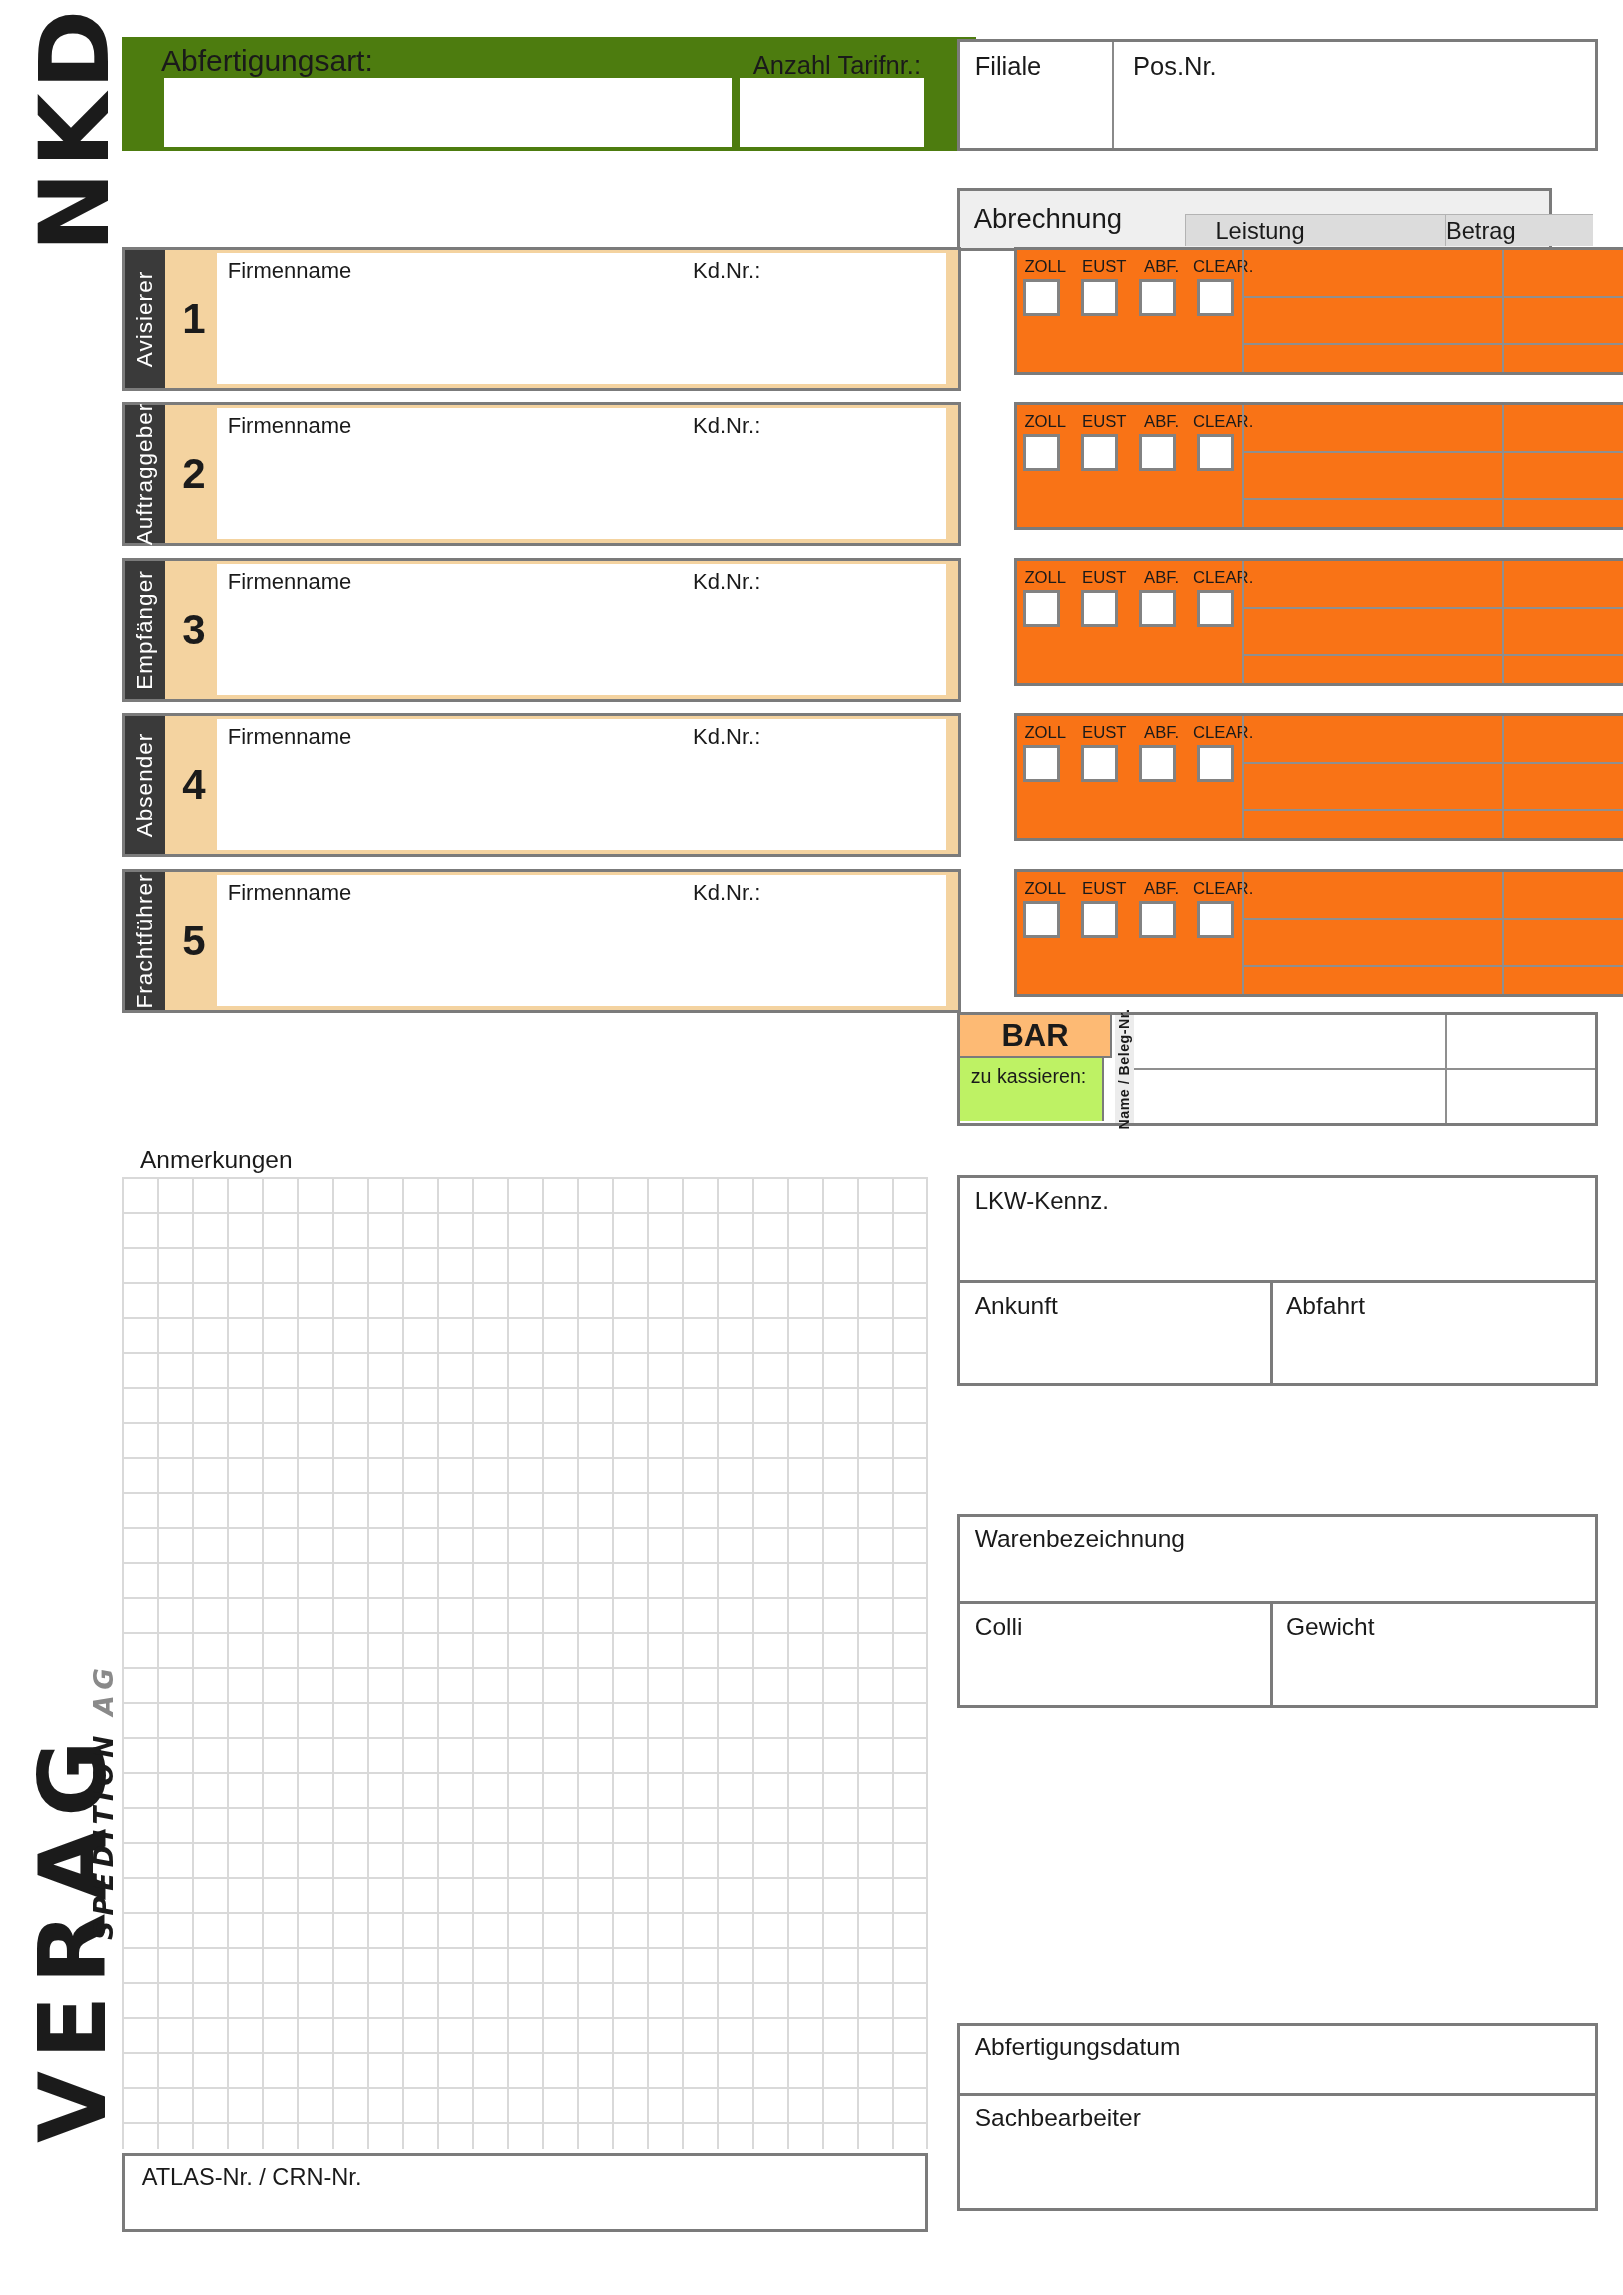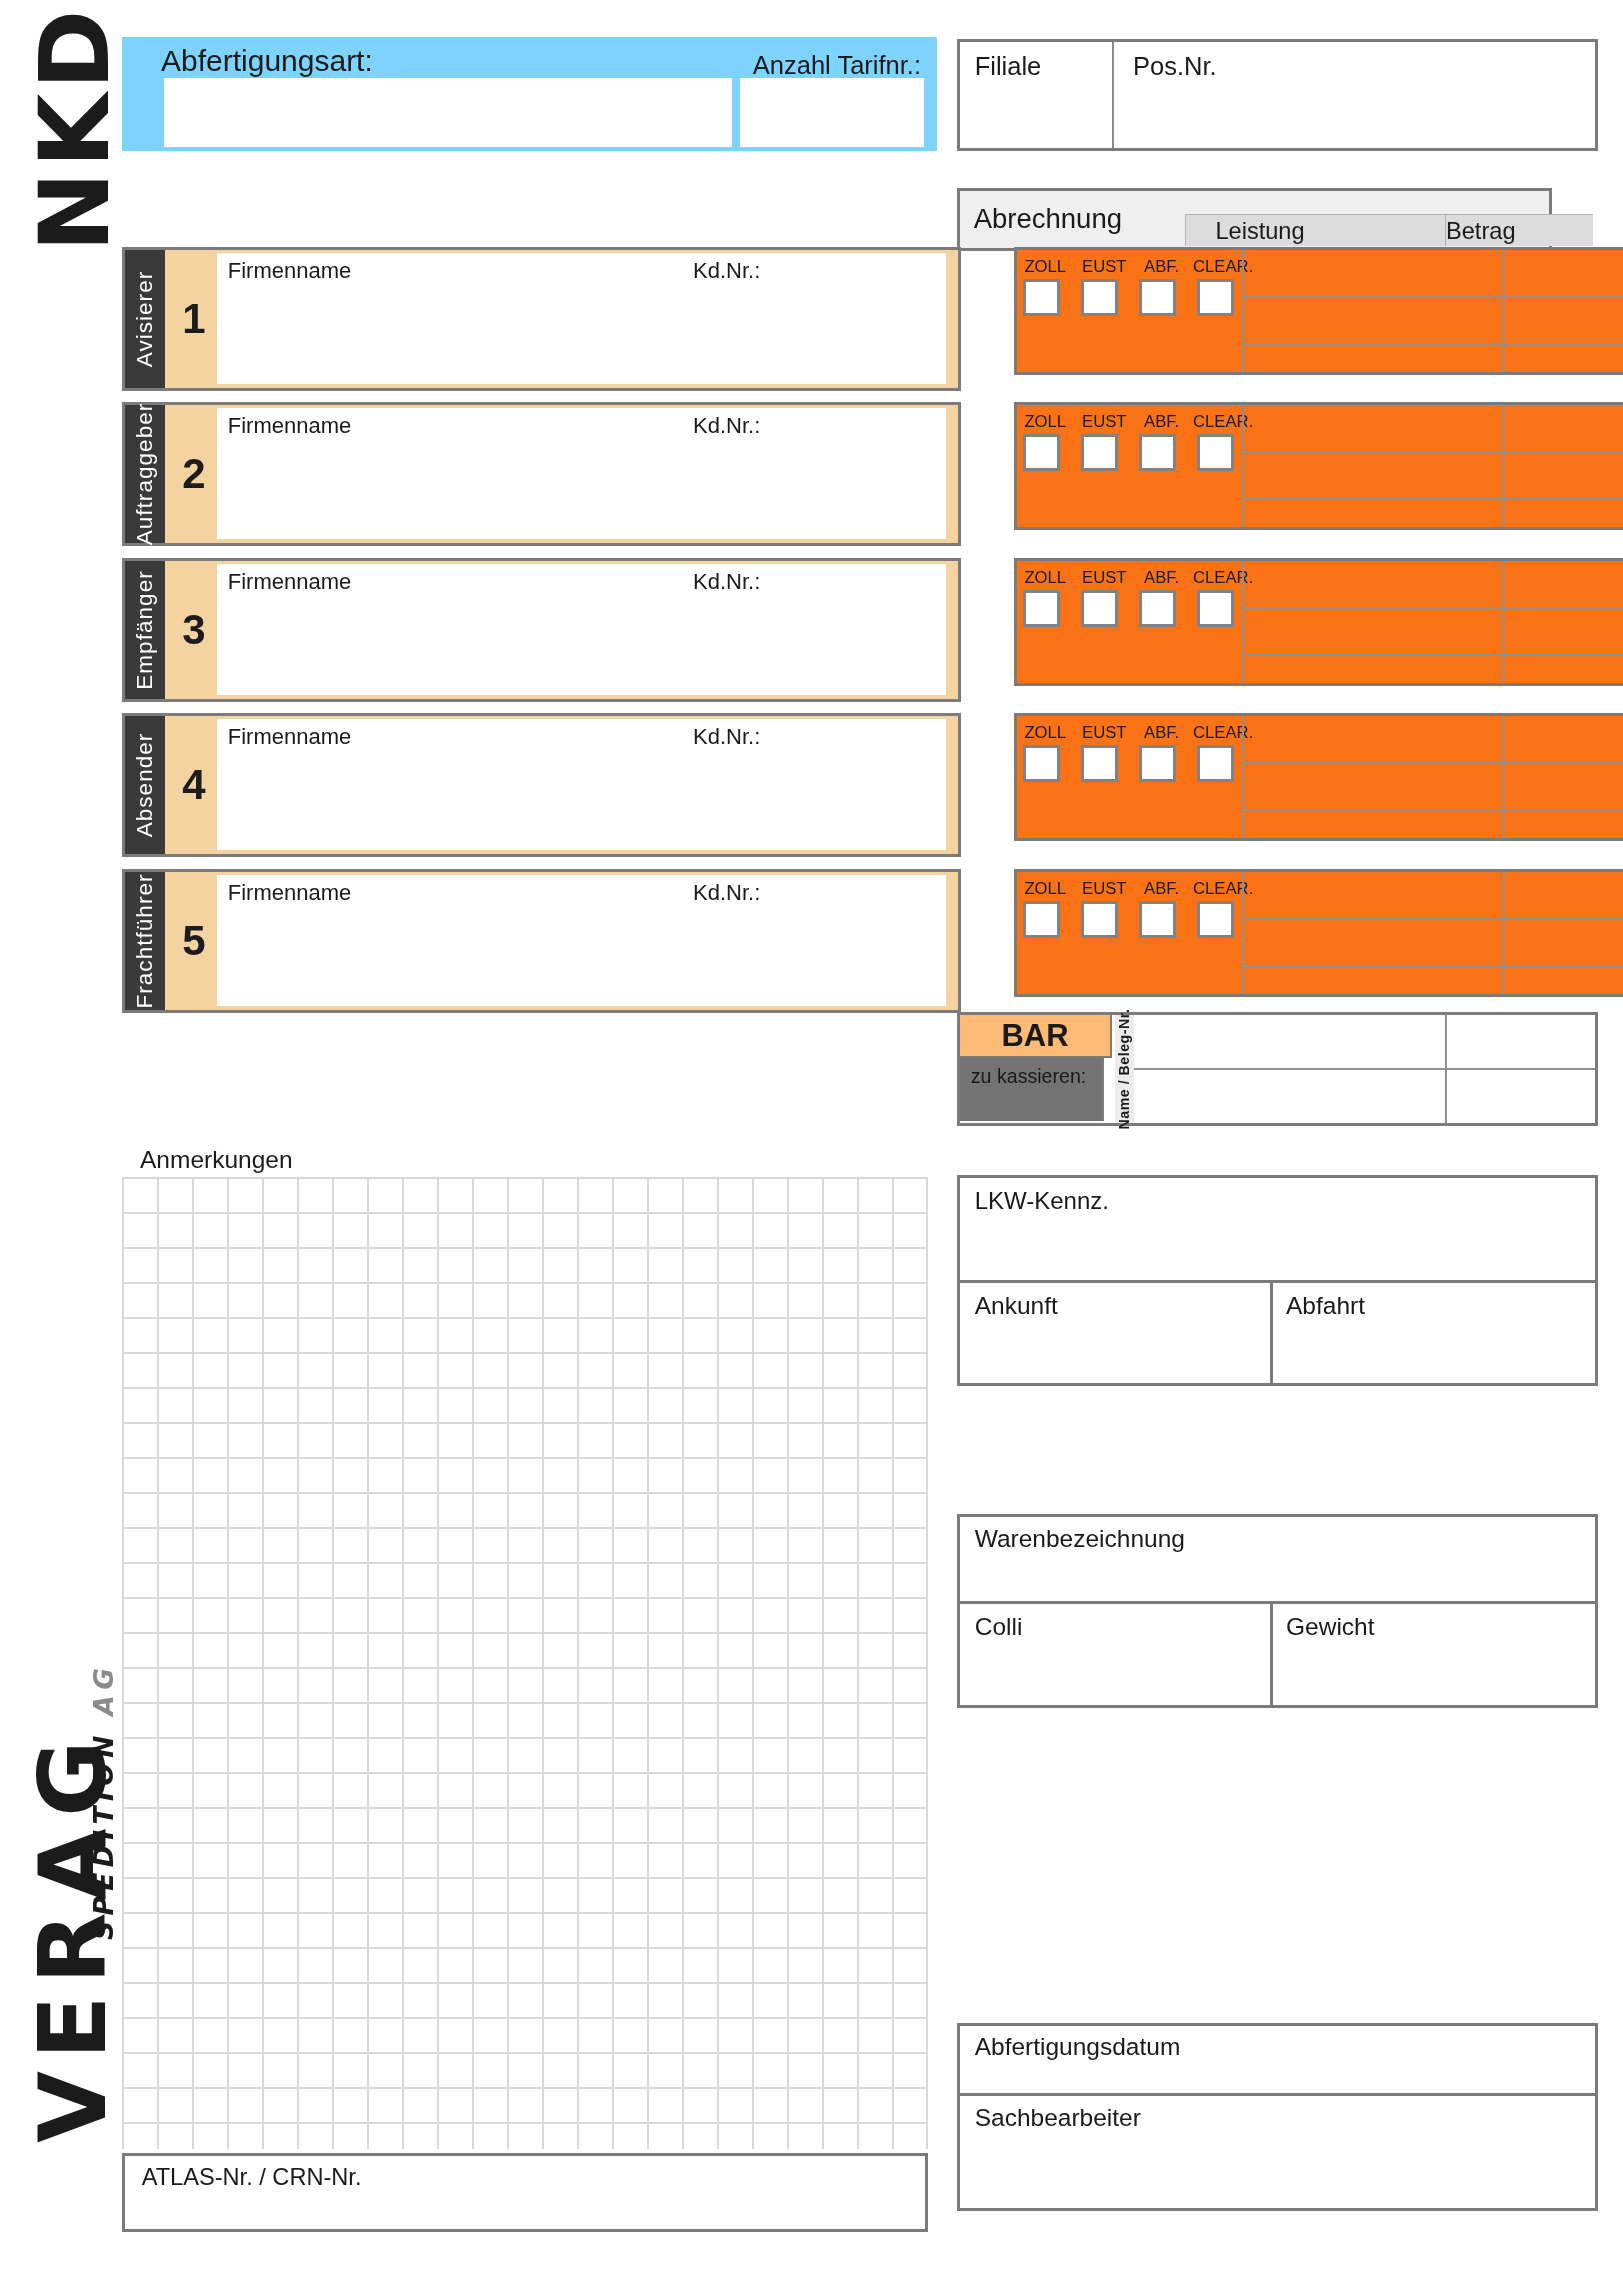--- a/index.html
+++ b/index.html
@@ -30,21 +30,21 @@
   .spedition{
     position:absolute;left:91px;top:1940px;
     transform-origin:0 0;transform:rotate(-90deg);
     font-family:"DejaVu Sans","Liberation Sans",sans-serif;
     font-weight:bold;font-style:italic;font-size:26.5px;line-height:1;
     letter-spacing:5.4px;color:#1b1b1b;white-space:nowrap;
   }
   .spedition .ag{color:#8a8a8a;}
   
   .top-gray{
-    left:122px;top:37px;width:815px;height:114px;background:#7dd3fc;
+    left:122px;top:37px;width:815px;height:114px;background:#4d7c0f;padding-left:39px;
   }
   .lbl-abfart{left:39px;top:6.9px;font-size:30px;}
   .inp-abfart{left:42px;top:41px;width:568px;height:69px;background:#fff;}
   .lbl-anzahl{left:614px;top:13.7px;width:185px;font-size:25.5px;text-align:right;}
   .inp-anzahl{left:618px;top:41px;width:184px;height:69px;background:#fff;}
   .filiale-box{
     left:957px;top:39px;width:641px;height:112px;background:#fff;
     border:3.9px solid #7b7b7b;box-sizing:border-box;
   }
   .filiale-div{left:152px;top:0;width:2px;height:100%;background:#8a8a8a;}
@@ -105,21 +105,21 @@
   .bar-box{
     left:957px;top:1012px;width:641px;height:114px;background:#fff;
     border:3.9px solid #7b7b7b;box-sizing:border-box;
   }
   .bar-cell{
     left:0;top:0;width:152px;height:43px;background:#fdba74;box-sizing:border-box;
     border-right:2.9px solid #7b7b7b;border-bottom:2.9px solid #7b7b7b;
     text-align:center;font-size:31px;font-weight:bold;line-height:41px;
   }
   .kassieren-cell{
-    left:0;top:43px;width:144px;height:63px;background:#737373;box-sizing:border-box;
+    left:0;top:43px;width:144px;height:63px;background:#bef264;box-sizing:border-box;
     border-right:2.9px solid #7b7b7b;
   }
   .lbl-kassieren{left:10.8px;top:6.9px;font-size:19.6px;}
   .beleg-strip{
     left:155px;top:0;width:18.6px;height:100%;background:#ececec;
     display:flex;align-items:center;justify-content:center;
   }
   .beleg-strip span{
     transform:rotate(-90deg);white-space:nowrap;font-size:14.2px;font-weight:600;
     letter-spacing:0.5px;

